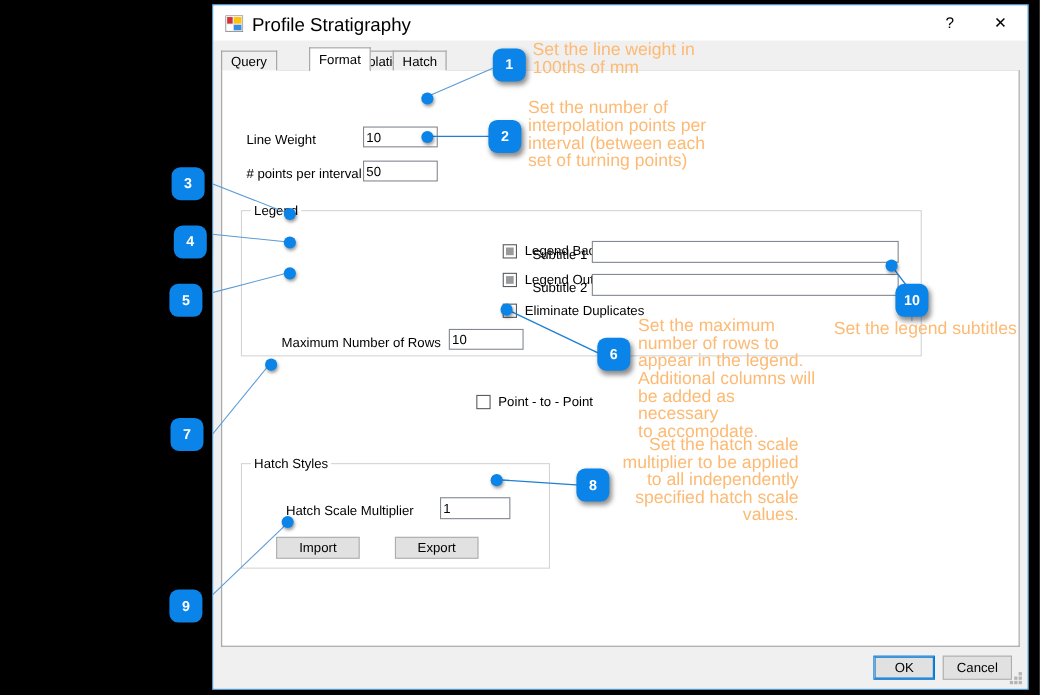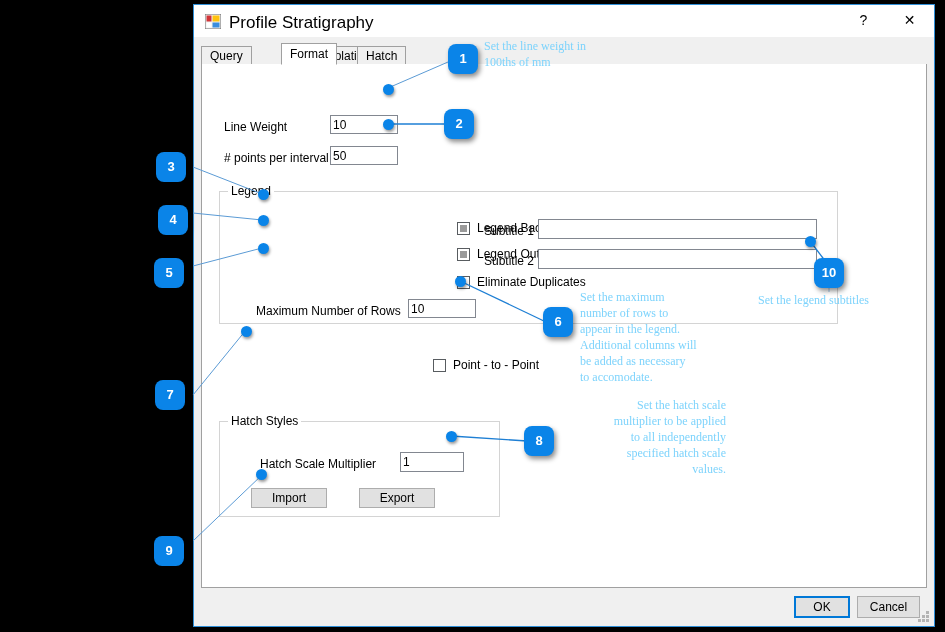--- a/index.html
+++ b/index.html
@@ -266,24 +266,24 @@
   .anchor {
     position: absolute;
     width: 11px;
     height: 11px;
     border-radius: 50%;
     background: #0a84e8;
     box-shadow: 1px 2px 3px rgba(0,0,0,0.40);
   }
   .note {
     position: absolute;
-    font-size: 12px;
+    font-size: 16px;
     line-height: 16px;
-    color: #7dd3fc;
-    font-family: Liberation Serif, serif;
+    color: #fdba74;
+    font-family: Liberation Sans, sans-serif;
     white-space: pre-line;
   }
   #anno-svg {
     position: absolute;
     left: 0; top: 0;
     width: 945px;
     height: 632px;
   }
 </style>
 </head>
@@ -427,20 +427,24 @@
     <span class="badge" style="left:158px; top:205px;">4</span>
     <span class="badge" style="left:154px; top:258px;">5</span>
     <span class="badge" style="left:543px; top:307px;">6</span>
     <span class="badge" style="left:155px; top:380px;">7</span>
     <span class="badge" style="left:524px; top:426px;">8</span>
     <span class="badge" style="left:154px; top:536px;">9</span>
     <span class="badge" style="left:814px; top:258px;">10</span>
 
     <span class="note" style="left:484px; top:38px;  width:160px;">Set the line weight in
 100ths of mm</span>
+    <span class="note" style="left:480px; top:91px;  width:165px;">Set the number of
+interpolation points per
+interval (between each
+set of turning points)</span>
     <span class="note" style="left:580px; top:289px; width:162px;">Set the maximum
 number of rows to
 appear in the legend.
 Additional columns will
 be added as necessary
 to accomodate.</span>
     <span class="note" style="left:556px; top:397px; width:170px;text-align:right;">Set the hatch scale
 multiplier to be applied
 to all independently
 specified hatch scale

